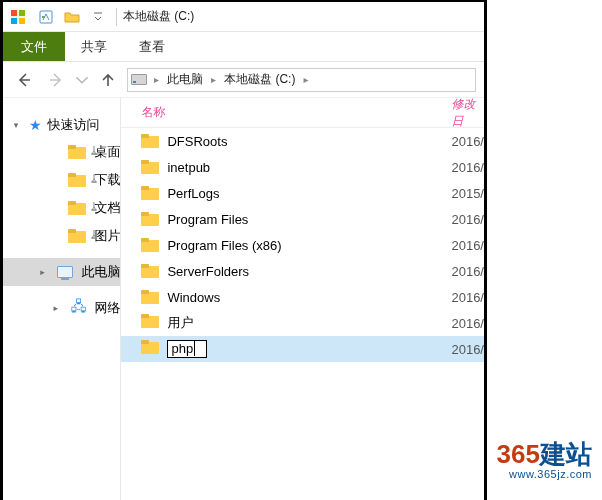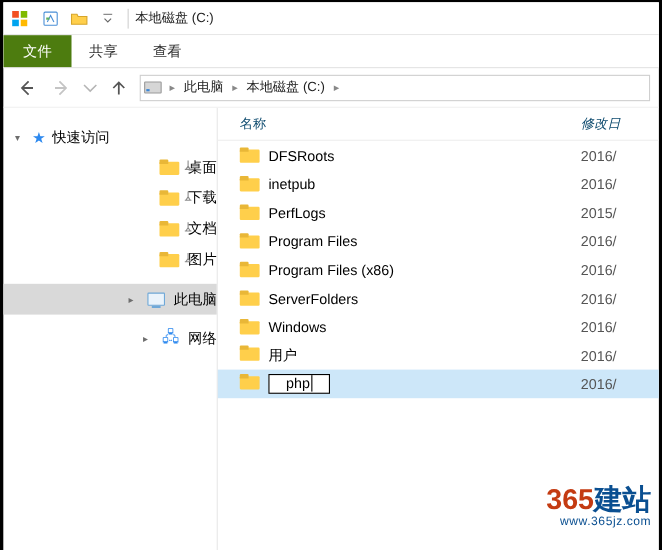--- a/index.html
+++ b/index.html
@@ -1,18 +1,18 @@
 <!DOCTYPE html>
 <html><head>
 <meta charset="utf-8">
 <style>
   * { margin: 0; padding: 0; box-sizing: border-box; font-family: "Microsoft YaHei", "Segoe UI", sans-serif; }
   body { width: 602px; height: 500px; background: #fff; overflow: hidden; position: relative; }
 
-  .window { width: 602px; height: 500px; border: 3px solid #000; border-top-width: 2px; border-bottom: none; background: #fff; position: relative; overflow: hidden; }
+  .window { width: 487px; height: 500px; border: 3px solid #000; border-top-width: 2px; border-bottom: none; background: #fff; position: relative; overflow: hidden; }
 
   
   .titlebar { height: 30px; background: #fff; display: flex; align-items: center; border-bottom: 1px solid #e5e5e5; }
   .titlebar .sysicon { width: 22px; height: 22px; margin: 0 5px 0 4px; display: flex; align-items: center; justify-content: center; font-size: 11px; }
   .winflag { width: 14px; height: 14px; }
   .qat { display: flex; align-items: center; gap: 2px; }
   .qat-btn { width: 24px; height: 22px; display: flex; align-items: center; justify-content: center; }
   .titlebar .sep { width: 0; height: 18px; border-left: 1px solid #d0d0d0; margin: 0 6px; }
   .titlebar .title { font-size: 12px; color: #222; }
 
@@ -36,29 +36,29 @@
   .sidebar { width: 195px; border-right: 1px solid #e8e8e8; padding-top: 14px; font-size: 13px; }
   .side-group { margin-bottom: 8px; }
   .side-hdr { height: 26px; display: flex; align-items: center; padding-left: 24px; gap: 6px; }
   .side-hdr .caret { color: #6e6e6e; font-size: 9px; width: 14px; text-align: center; margin-left: -18px; }
   .side-item { height: 28px; display: flex; align-items: center; padding-left: 42px; gap: 8px; position: relative; justify-content: flex-end; }
   .side-item.sel { background: #d9d9d9; }
   .pin { position: absolute; right: 20px; color: #8a8a8a; }
   .pin svg { width: 12px; height: 12px; }
 
   .filepane { flex: 1; position: relative; }
-  .colhdr { height: 30px; border-bottom: 1px solid #eee; display: flex; align-items: center; font-size: 12px; color: #0c4a6e; }
+  .colhdr { height: 30px; border-bottom: 1px solid #eee; display: flex; align-items: center; font-size: 12px; color: #ec4899; }
   .col-name { width: 330px; padding-left: 20px; }
   .col-date { flex: 1; font-style: italic; }
   .rows { }
   .row { height: 26px; display: flex; align-items: center; font-size: 13px; }
   .row.sel { background: #cde7f9; }
   .row .nm { width: 330px; padding-left: 20px; display: flex; align-items: flex-start; gap: 8px; }
   .row .dt { flex: 1; color: #555; overflow: hidden; white-space: nowrap; }
-  .rename { border: 1px solid #000; background: #fff; padding: 0 15px; height: 18px; font-size: 13px; line-height: 16px; min-width: 40px; }
+  .rename { border: 1px solid #000; background: #fff; padding: 0 3px; height: 18px; font-size: 13px; line-height: 16px; min-width: 40px; }
   .rename .caret-blink { border-right: 1px solid #000; animation: blink 1s steps(1) infinite; padding-right: 1px; }
   @keyframes blink { 50% { border-color: transparent; } }
 
   
   .fico { width: 18px; height: 14px; position: relative; }
   .fico::before { content: ""; position: absolute; left: 0; top: 2px; width: 18px; height: 12px; background: #ffcf4b; border-radius: 1px; }
   .fico::after { content: ""; position: absolute; left: 0; top: 0; width: 8px; height: 4px; background: #e9b737; border-radius: 1px 1px 0 0; }
 
   .starico { color: #2d89ef; font-size: 14px; }
   .pcico { width: 16px; height: 12px; border: 1px solid #6fa8d8; border-radius: 1px; position: relative; background: #eaf3fb; }

